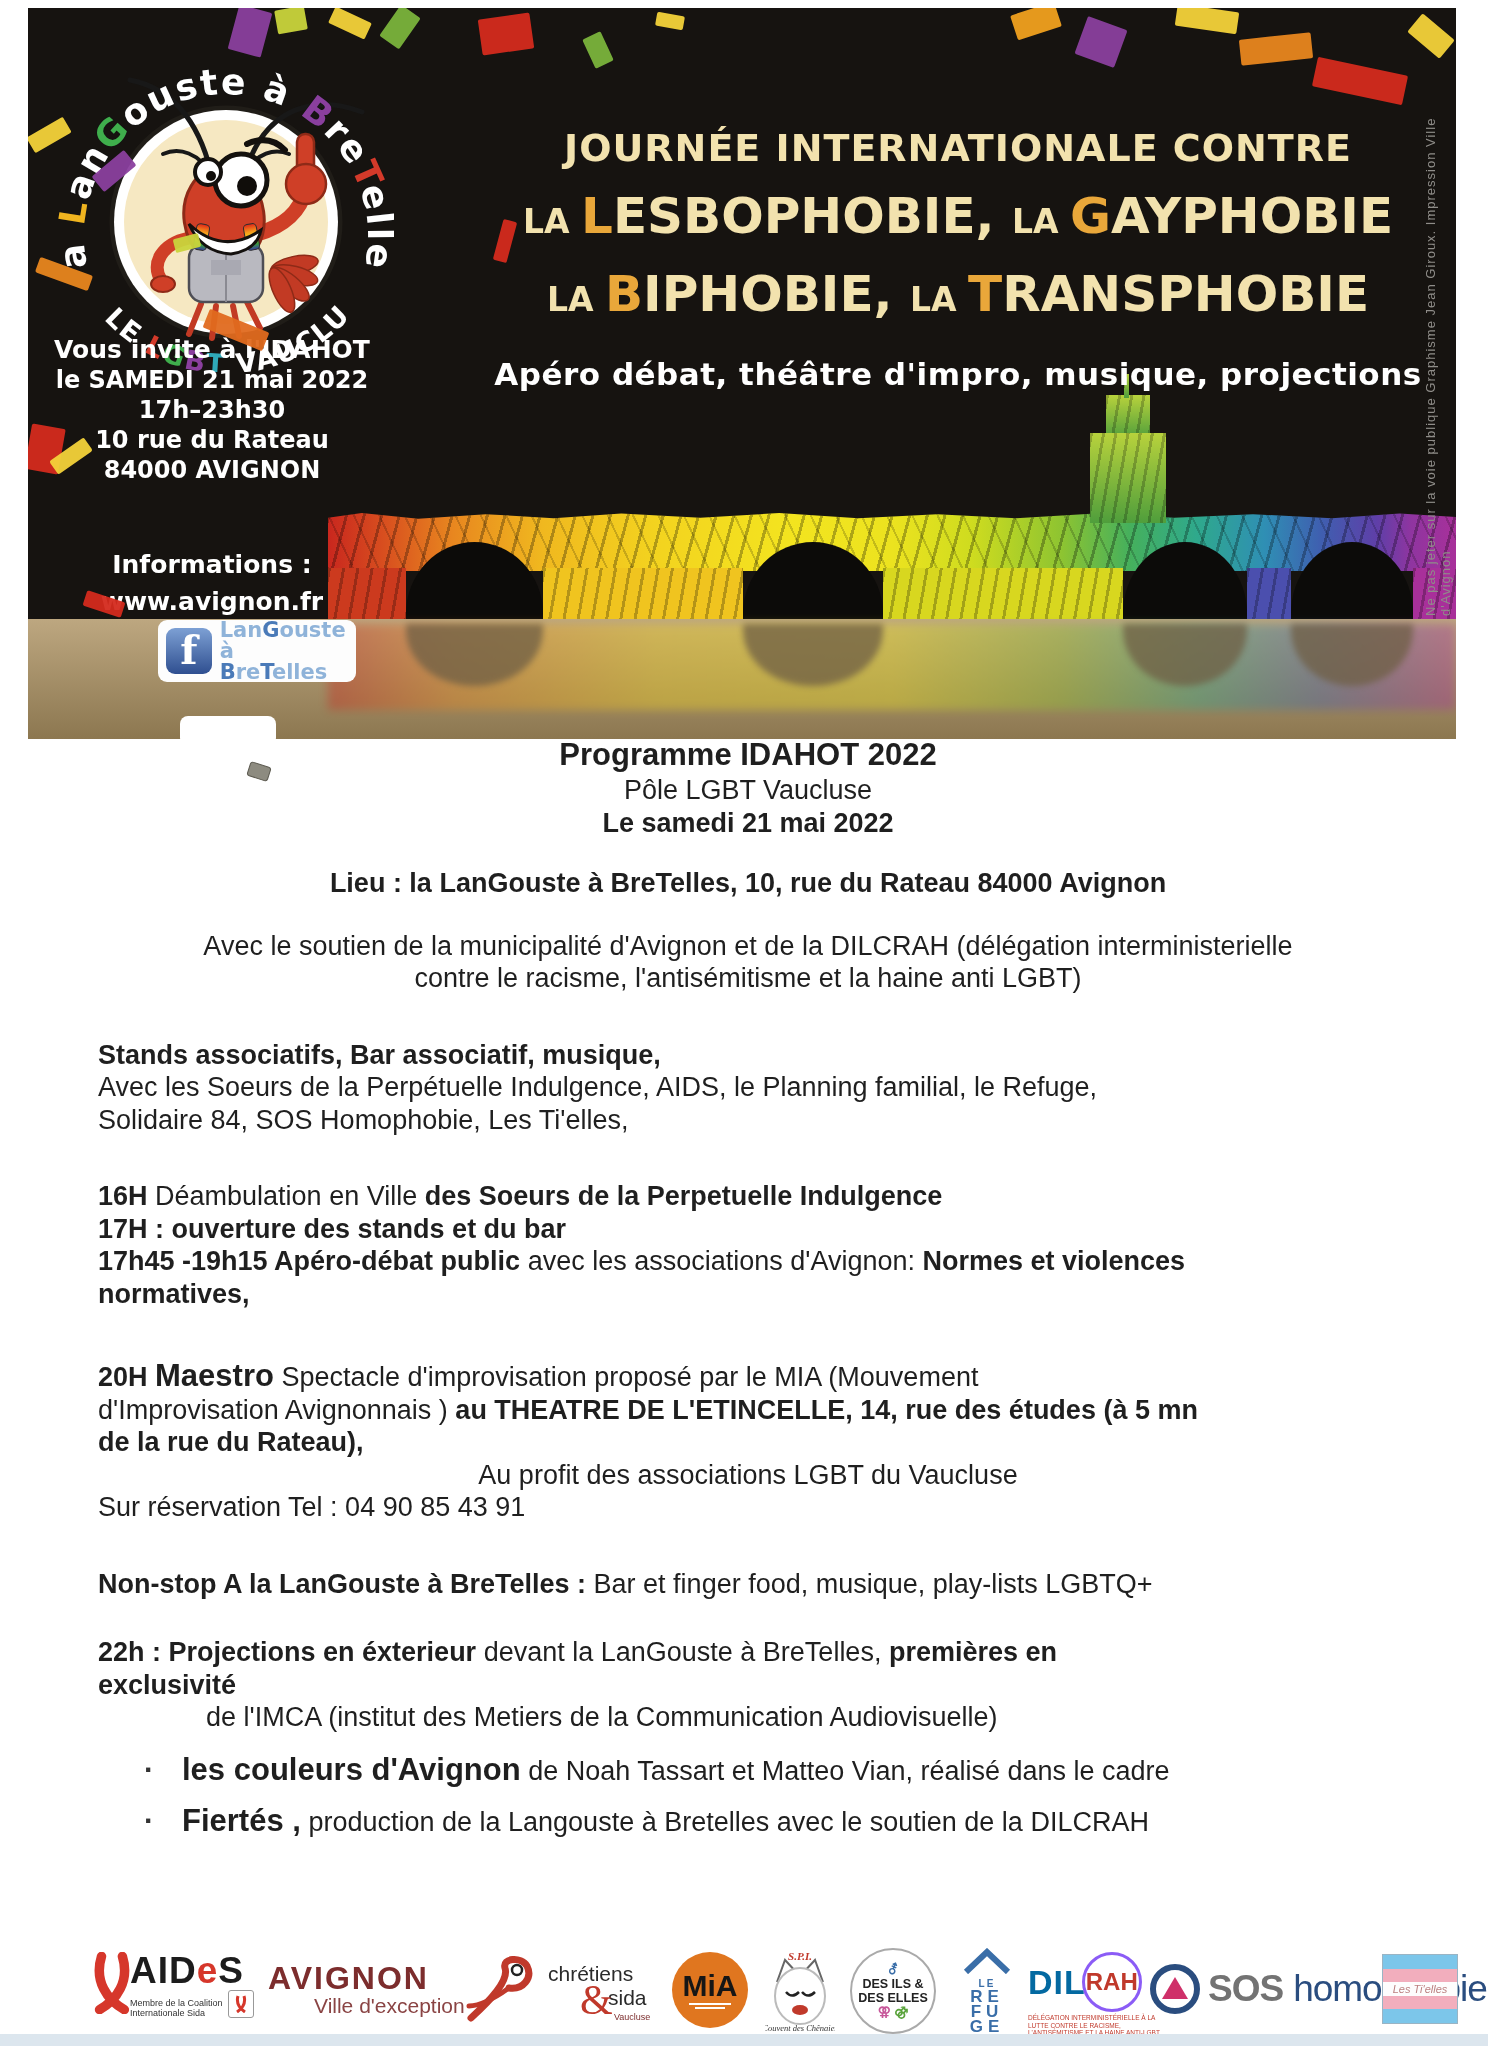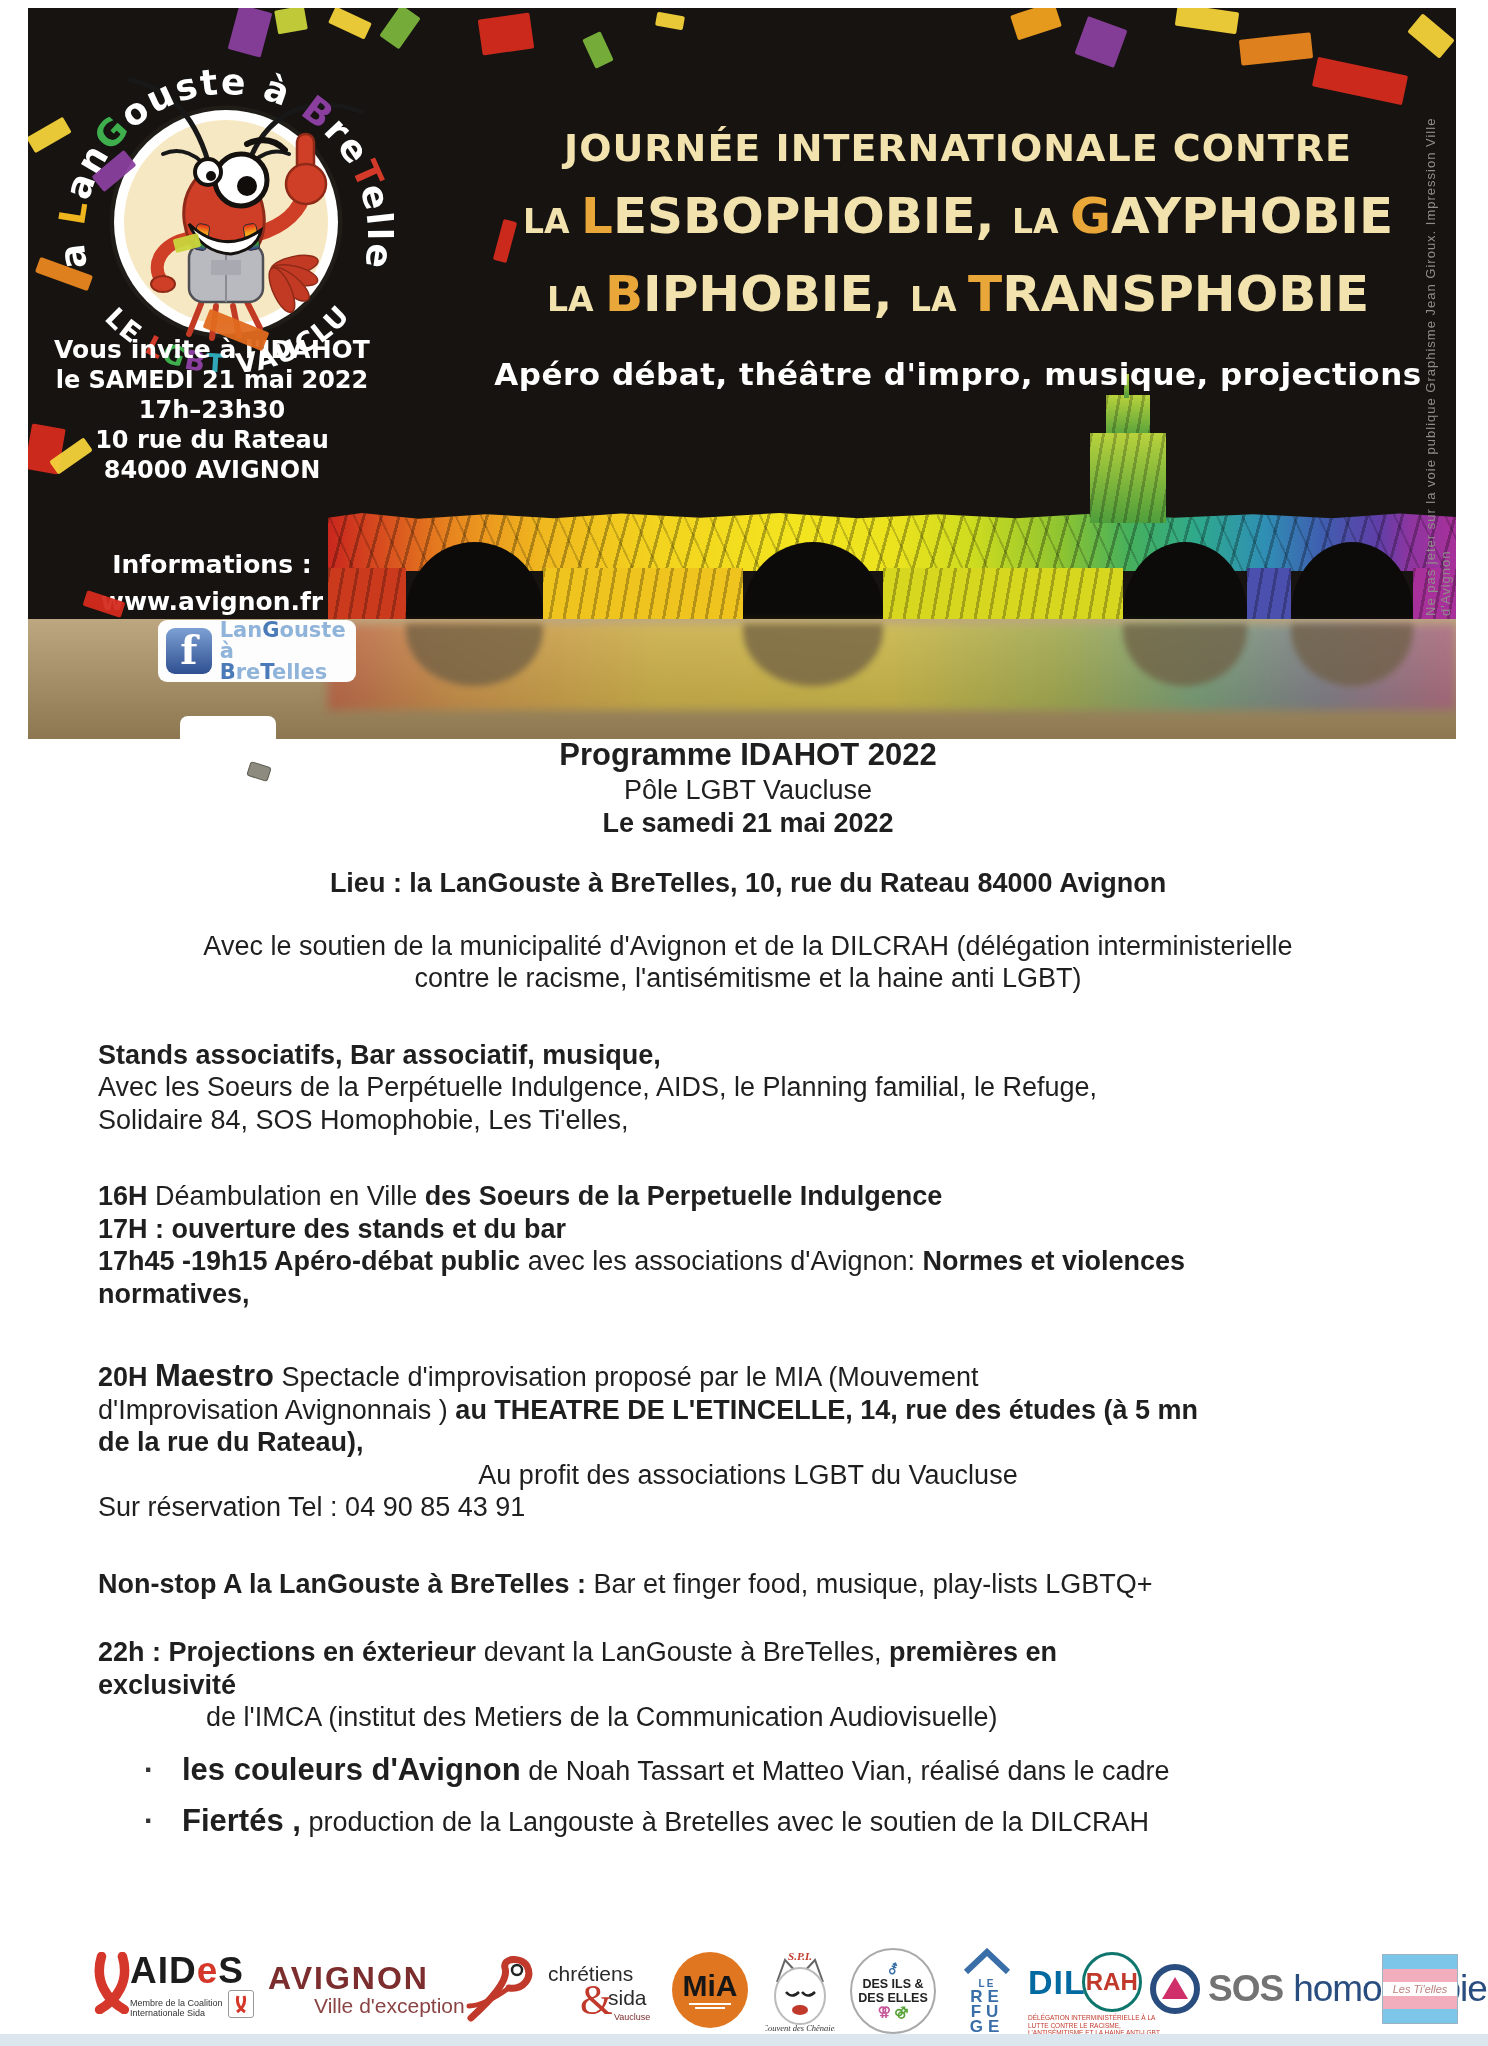--- a/index.html
+++ b/index.html
@@ -88,21 +88,21 @@
   .ils{left:850px;top:0px;width:86px;height:86px;border:2px solid #aaa;border-radius:50%;box-sizing:border-box;
     display:flex;flex-direction:column;align-items:center;justify-content:center;font-size:12.5px;font-weight:bold;color:#222;line-height:14px;position:absolute;}
   .ils .sym{font-size:13px;}
   .ils .sym.blue{color:#3a6ea8;} .ils .sym.pink{color:#c65699;} .ils .sym.green{color:#5aa33c;}
   .refuge{left:948px;top:0px;width:78px;text-align:center;color:#3a6ea8;}
   .refuge-le{font-size:10px;font-weight:bold;letter-spacing:2px;}
   .refuge-stack{font-size:17px;font-weight:bold;letter-spacing:5px;line-height:15px;}
   .dilcrah{left:1028px;top:4px;width:140px;}
   .dilcrah-row{display:flex;align-items:center;}
   .dilcrah-dil{font-size:34px;font-weight:bold;color:#0369a1;letter-spacing:1px;}
-  .dilcrah-circle{width:54px;height:54px;border:3px solid #0f766e;border-radius:50%;display:flex;align-items:center;justify-content:center;margin-left:-4px;}
+  .dilcrah-circle{width:54px;height:54px;border:3px solid #8b5cf6;border-radius:50%;display:flex;align-items:center;justify-content:center;margin-left:-4px;}
   .dilcrah-rah{font-size:24px;font-weight:bold;color:#c0392b;}
   .dilcrah-sub{font-size:6.5px;line-height:7.5px;color:#c0392b;text-transform:uppercase;margin-top:2px;width:132px;}
   .sos{left:1150px;top:16px;display:flex;align-items:center;gap:8px;position:absolute;}
   .sos-circle{width:50px;height:50px;border:6px solid #2a4d7f;border-radius:50%;box-sizing:border-box;display:flex;align-items:center;justify-content:center;}
   .sos-tri{width:0;height:0;border-left:13px solid transparent;border-right:13px solid transparent;border-bottom:22px solid #cf3069;margin-top:-2px;}
   .sos-text1{font-size:37px;font-weight:bold;color:#737373;letter-spacing:-1px;}
   .sos-text2{font-size:37px;color:#2a4d7f;letter-spacing:-1px;margin-left:2px;}
   .transflag{left:1382px;top:6px;width:74px;height:68px;border:1px solid #9ab4c4;
     background:linear-gradient(#7cc6ea 0 20%,#f2aebd 20% 40%,#fdfdfd 40% 60%,#f2aebd 60% 80%,#7cc6ea 80% 100%);
     display:flex;align-items:center;justify-content:center;position:absolute;}

